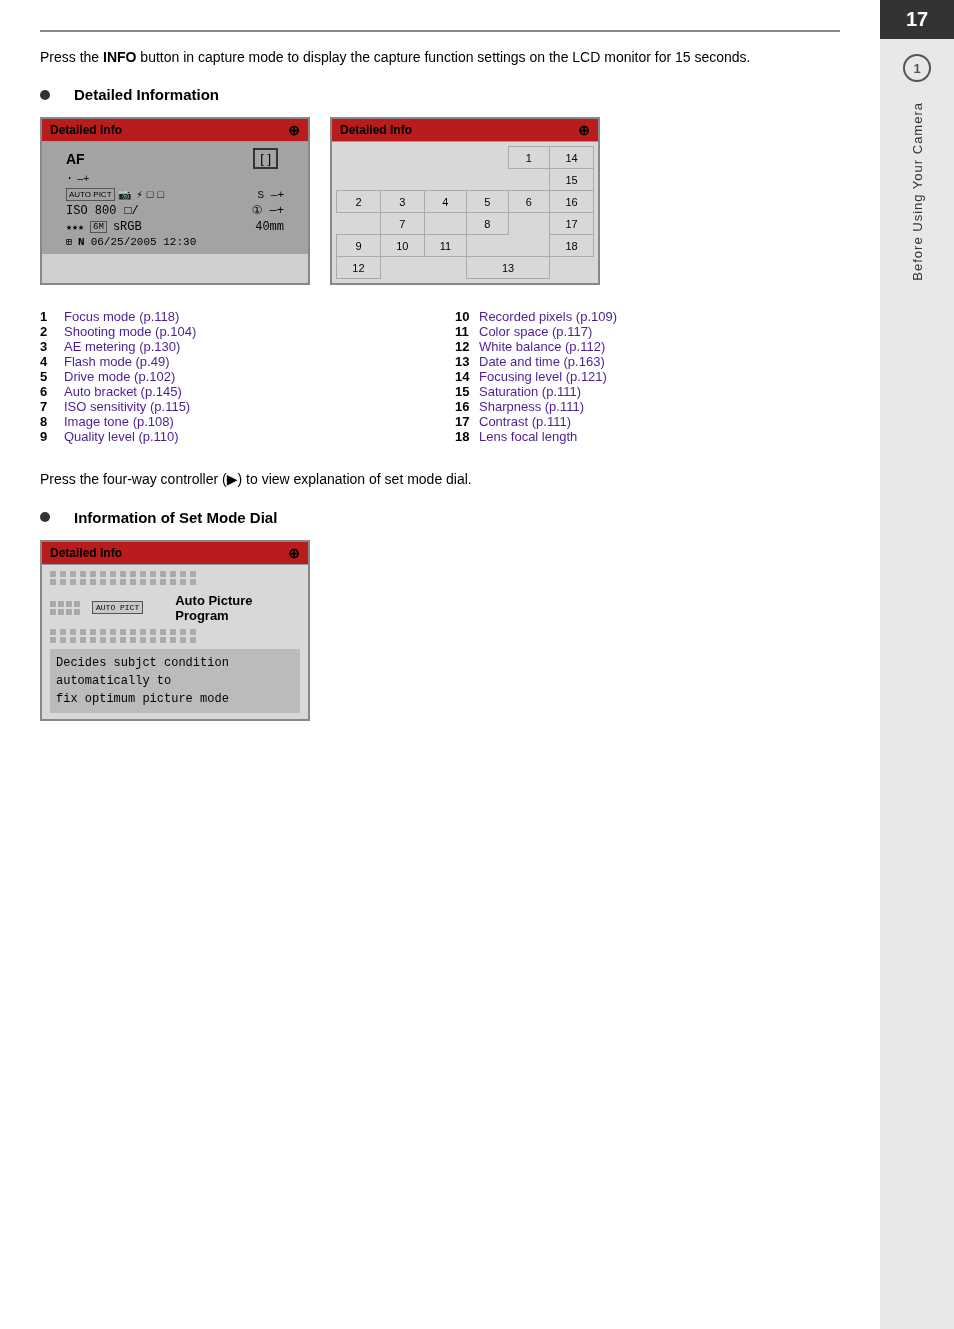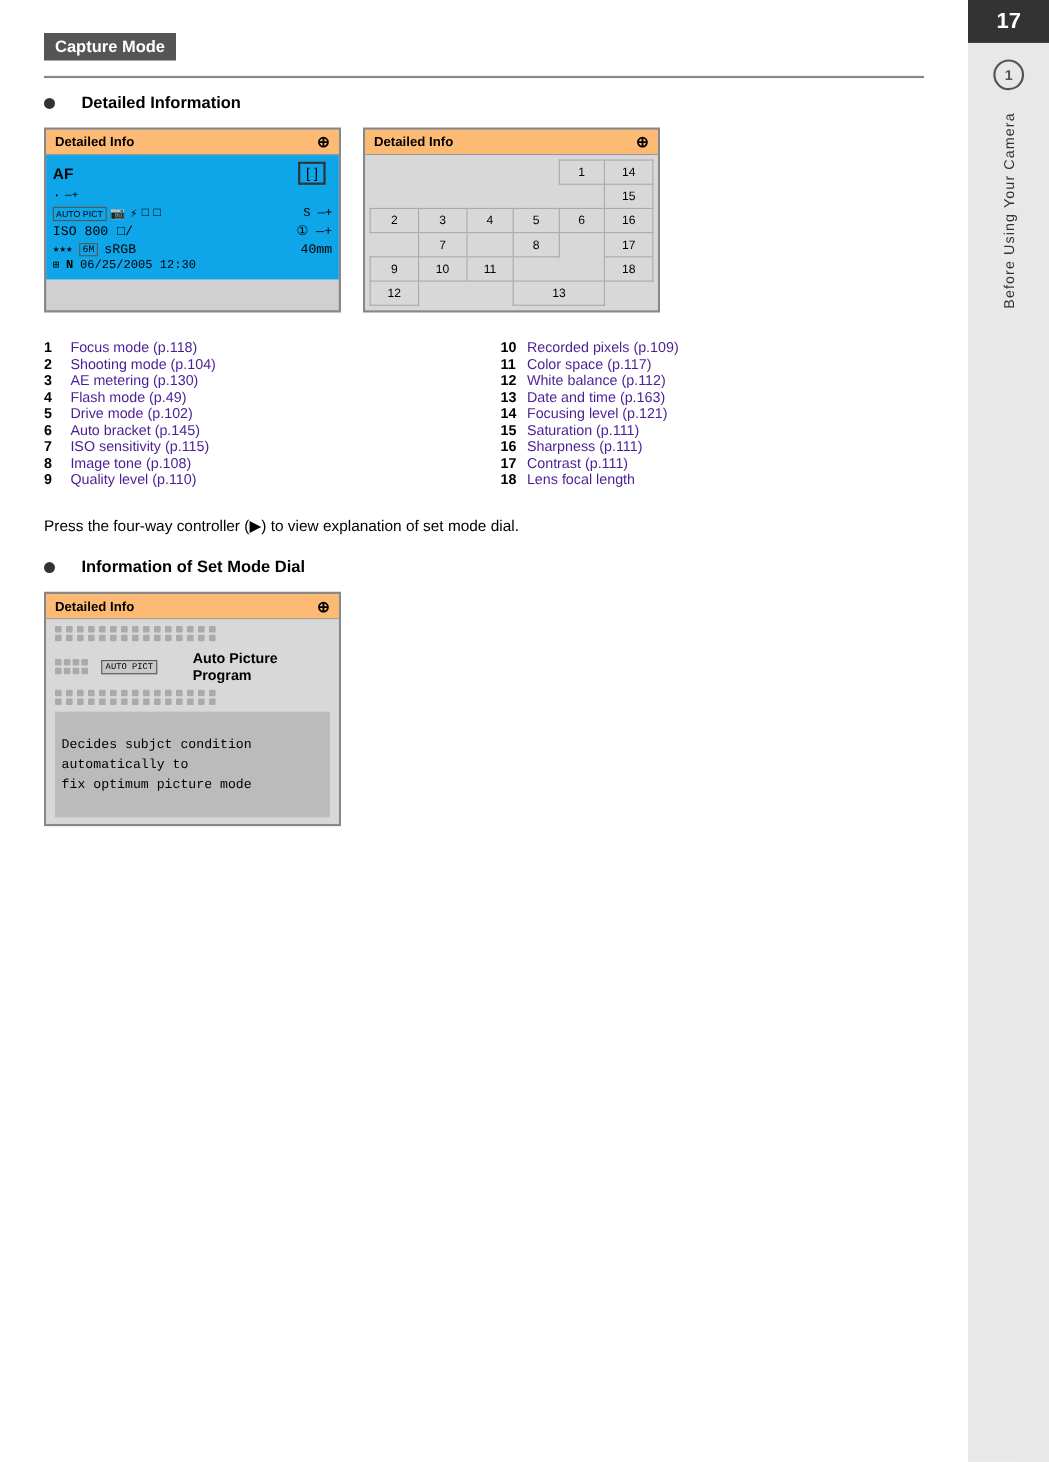--- a/index.html
+++ b/index.html
@@ -114,40 +114,40 @@
 
     .screen-left {
       width: 270px;
     }
 
     .screen-right {
       width: 270px;
     }
 
     .screen-title-bar {
-      background: #fdba74;
+      background: #b91c1c;
       border-bottom: 1px solid #999;
       padding: 3px 8px;
       font-size: 12px;
       font-weight: bold;
       display: flex;
       justify-content: space-between;
       align-items: center;
       font-family: Arial, sans-serif;
     }
 
     .screen-icon {
       font-size: 14px;
     }
 
     .screen-body-left {
-      padding: 6px 6px;
+      padding: 6px 24px;
       font-size: 11px;
       font-family: 'Courier New', monospace;
-      background: #0ea5e9;
+      background: #a3a3a3;
     }
 
     .screen-row {
       display: flex;
       align-items: center;
       margin-bottom: 3px;
     }
 
     .af-label {
       font-size: 14px;
@@ -304,43 +304,43 @@
     }
 
     .auto-picture-label {
       font-size: 13px;
       font-weight: bold;
       font-family: Arial, sans-serif;
     }
 
     .explanation-desc {
       background: #bbb;
-      padding: 21px 6px;
+      padding: 5px 6px;
       font-size: 12px;
       font-family: 'Courier New', monospace;
       margin-top: 4px;
       line-height: 1.5;
     }
 
     .divider-line {
       border: none;
       border-top: 2px solid #888;
       margin-bottom: 14px;
     }
   </style>
 </head>
 <body>
 
 <div class="main-content">
 
-  <div>
-    <span class="section-heading">Capture Mode</span>
-  </div>
   <hr class="divider-line">
 
+  <p class="intro-text">
+    <span>Press the </span><strong>INFO</strong><span> button in capture mode to display the capture function settings on the LCD monitor for 15 seconds.</span>
+  </p>
 
   <div class="bullet-heading">
     <span class="bullet-dot"></span>
     <span>Detailed Information</span>
   </div>
 
   <div class="screens-row">
 
     <div class="camera-screen screen-left">
       <div class="screen-title-bar">

